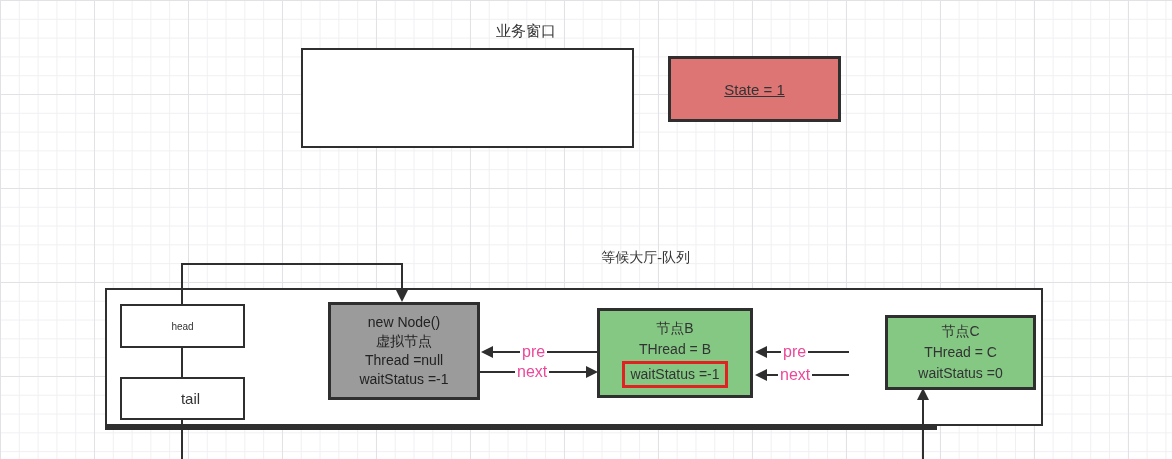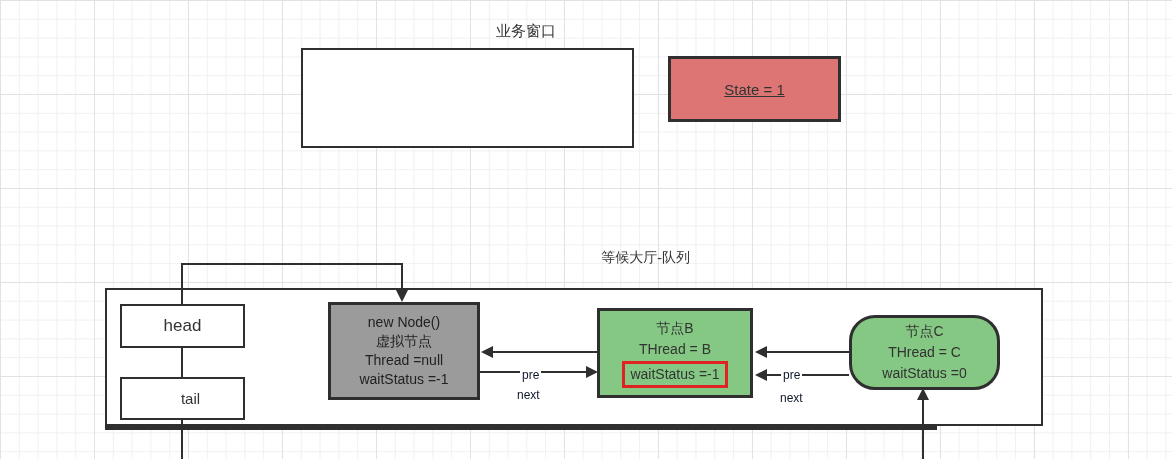--- a/index.html
+++ b/index.html
@@ -18,21 +18,21 @@
   .shape{border:2px solid #2f2f2f;background:#fff;box-sizing:border-box;
          display:flex;align-items:center;justify-content:center;text-align:center;}
   .nodebox{border:3px solid #2f2f2f;box-sizing:border-box;display:flex;flex-direction:column;
            align-items:center;justify-content:center;text-align:center;font-size:14px;line-height:19px;}
   .line{background:#2f2f2f;}
   .tri{width:0;height:0;}
   .tri.left {border-top:6px solid transparent;border-bottom:6px solid transparent;border-right:12px solid #2f2f2f;}
   .tri.right{border-top:6px solid transparent;border-bottom:6px solid transparent;border-left:12px solid #2f2f2f;}
   .tri.down {border-left:6px solid transparent;border-right:6px solid transparent;border-top:12px solid #2f2f2f;}
   .tri.up   {border-left:6px solid transparent;border-right:6px solid transparent;border-bottom:12px solid #2f2f2f;}
-  .edge-label{background:#fff;font-size:12px;line-height:16px;padding:0 2px;color:#0f172a;margin-top:23px;}
+  .edge-label{background:#fff;font-size:16px;line-height:16px;padding:0 2px;color:#ec4899;}
   .hl{border:3px solid #e02222;padding:0 5px;margin-top:1px;}
   .title-label{font-size:15px;text-align:right;color:#333;font-family:Liberation Serif, serif;}
 </style>
 </head>
 <body>
 
 <div id="canvas">
 
   <div class="abs title-label" style="left:380px;top:22px;width:176px;">业务窗口</div>
 
@@ -62,42 +62,42 @@
 
   <div class="abs line" style="left:480px;top:371px;width:108px;height:2px;"></div>
   <div class="abs tri right" style="left:586px;top:366px;"></div>
 
   <div class="abs line" style="left:764px;top:351px;width:85px;height:2px;"></div>
   <div class="abs tri left" style="left:755px;top:346px;"></div>
 
   <div class="abs line" style="left:764px;top:374px;width:85px;height:2px;"></div>
   <div class="abs tri left" style="left:755px;top:369px;"></div>
 
-  <div class="abs shape" style="left:120px;top:304px;width:125px;height:44px;font-size:17px;">
+  <div class="abs shape" style="left:120px;top:304px;width:125px;height:44px;font-size:10px;">
     <span>head</span>
   </div>
 
   <div class="abs shape" style="left:120px;top:377px;width:125px;height:43px;font-size:15px;padding-left:16px;">
     <span>tail</span>
   </div>
 
   <div class="abs nodebox" style="left:328px;top:302px;width:152px;height:98px;background:#9b9b9b;color:#222;">
     <div>new Node()</div>
     <div>虚拟节点</div>
     <div>Thread =null</div>
     <div>waitStatus =-1</div>
   </div>
 
   <div class="abs nodebox" style="left:597px;top:308px;width:156px;height:90px;background:#84c884;line-height:21px;">
     <div>节点B</div>
     <div>THread = B</div>
     <div class="hl">waitStatus =-1</div>
   </div>
 
-  <div class="abs nodebox" style="left:849px;top:315px;width:151px;height:75px;background:#84c884;line-height:21px;border-radius:26px;">
+  <div class="abs nodebox" style="left:885px;top:315px;width:151px;height:75px;background:#84c884;line-height:21px;">
     <div>节点C</div>
     <div>THread = C</div>
     <div>waitStatus =0</div>
   </div>
 
   <div class="abs edge-label" style="left:520px;top:344px;">pre</div>
   <div class="abs edge-label" style="left:515px;top:364px;">next</div>
   <div class="abs edge-label" style="left:781px;top:344px;">pre</div>
   <div class="abs edge-label" style="left:778px;top:367px;">next</div>
 

